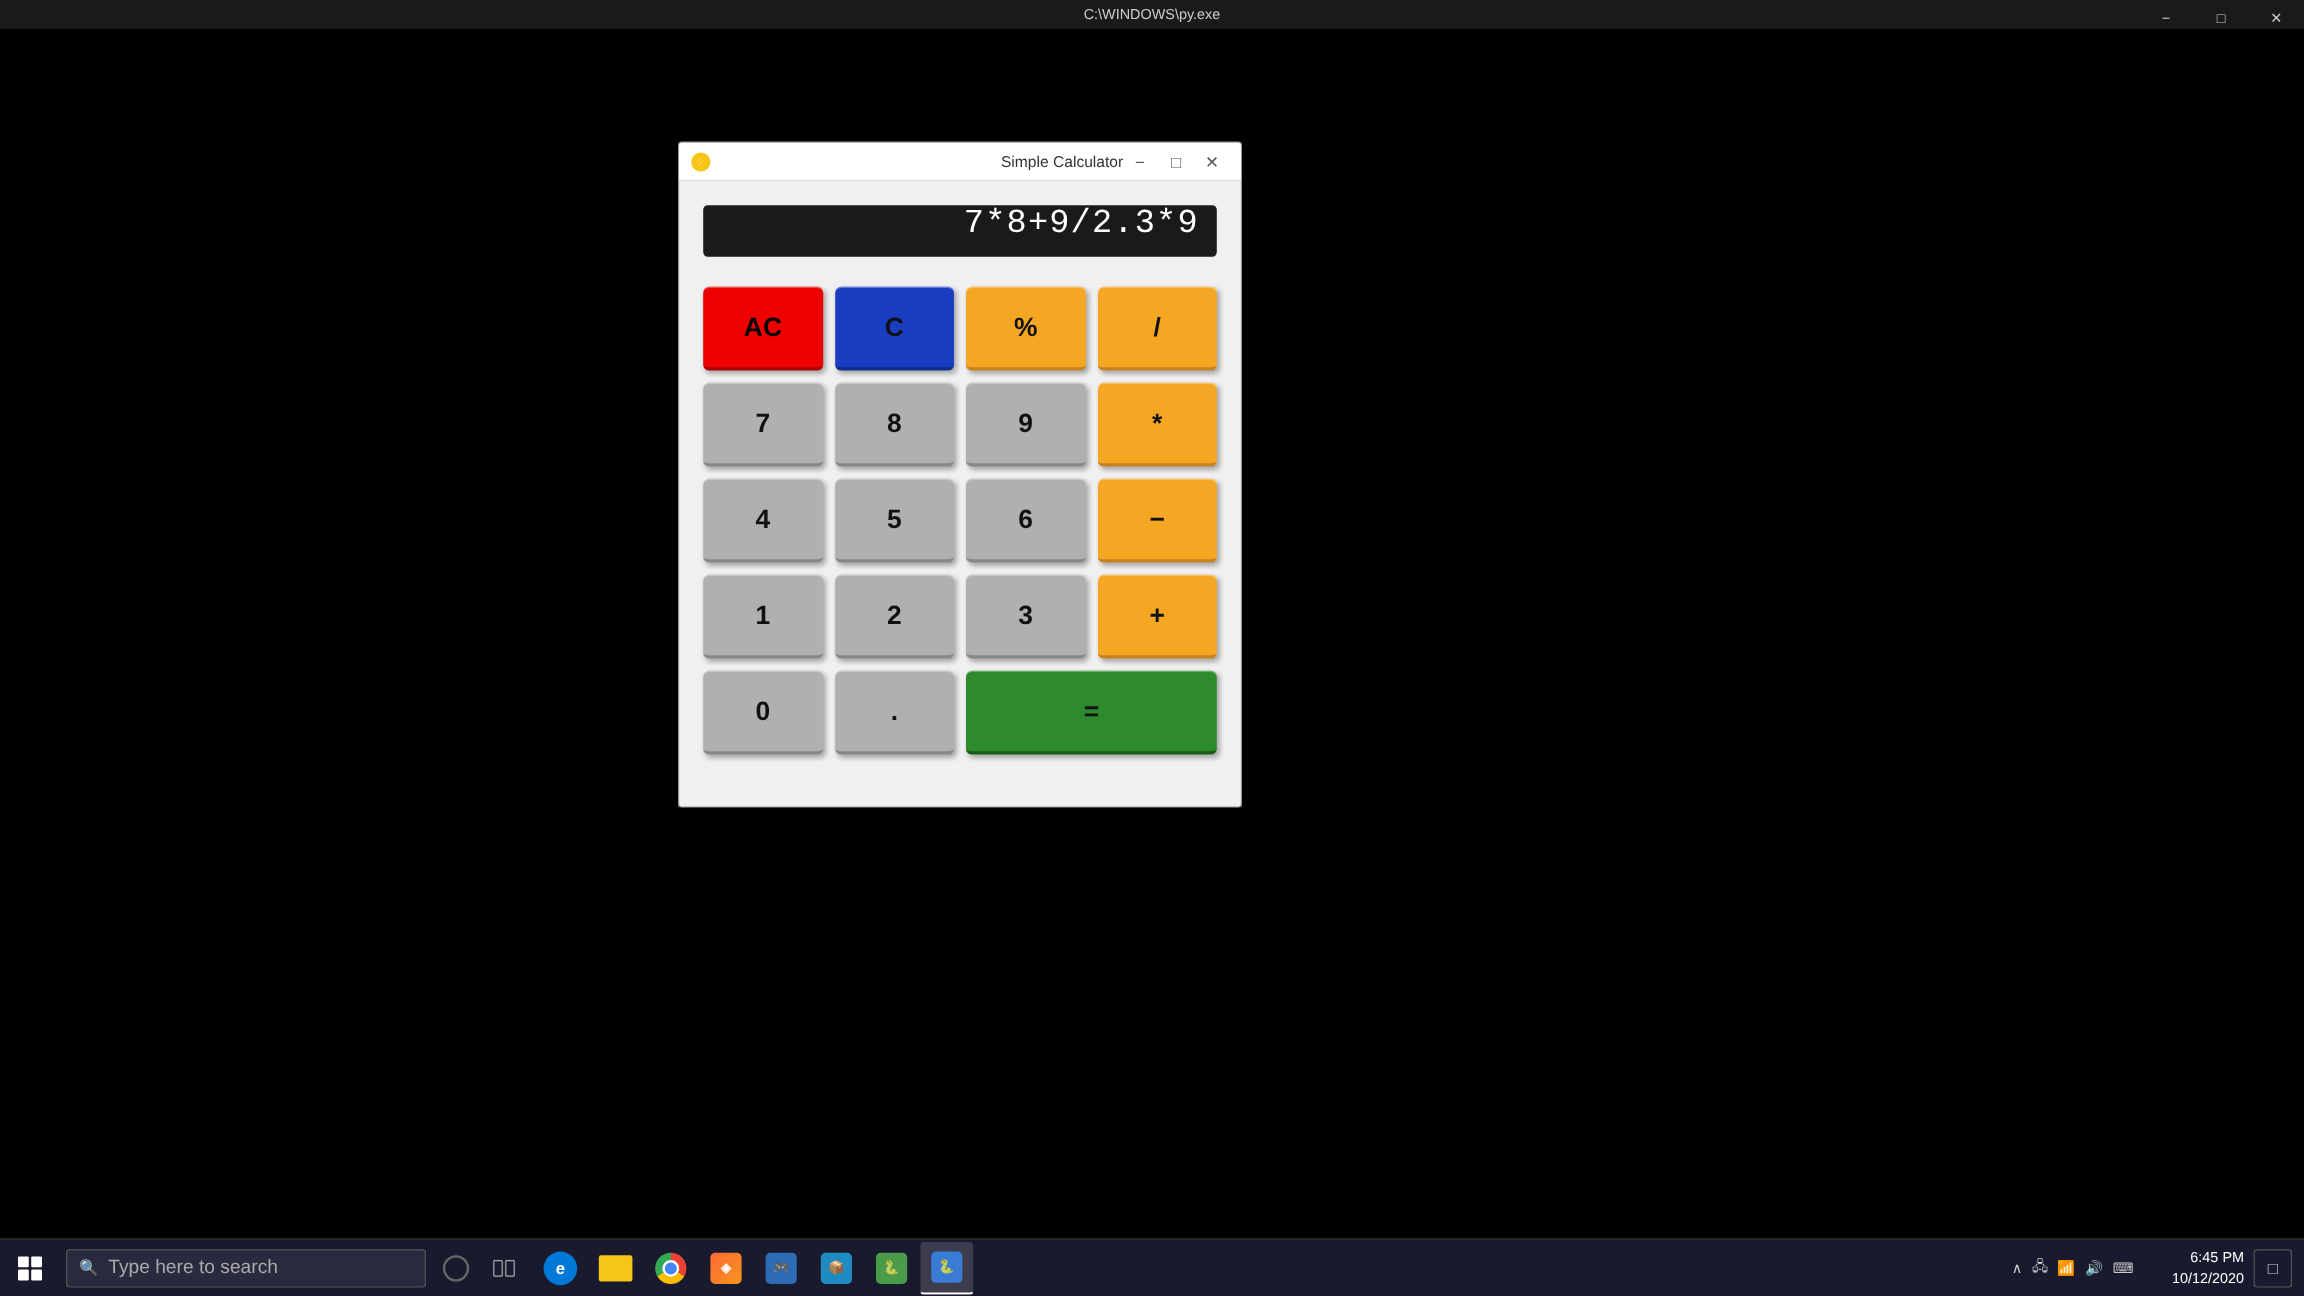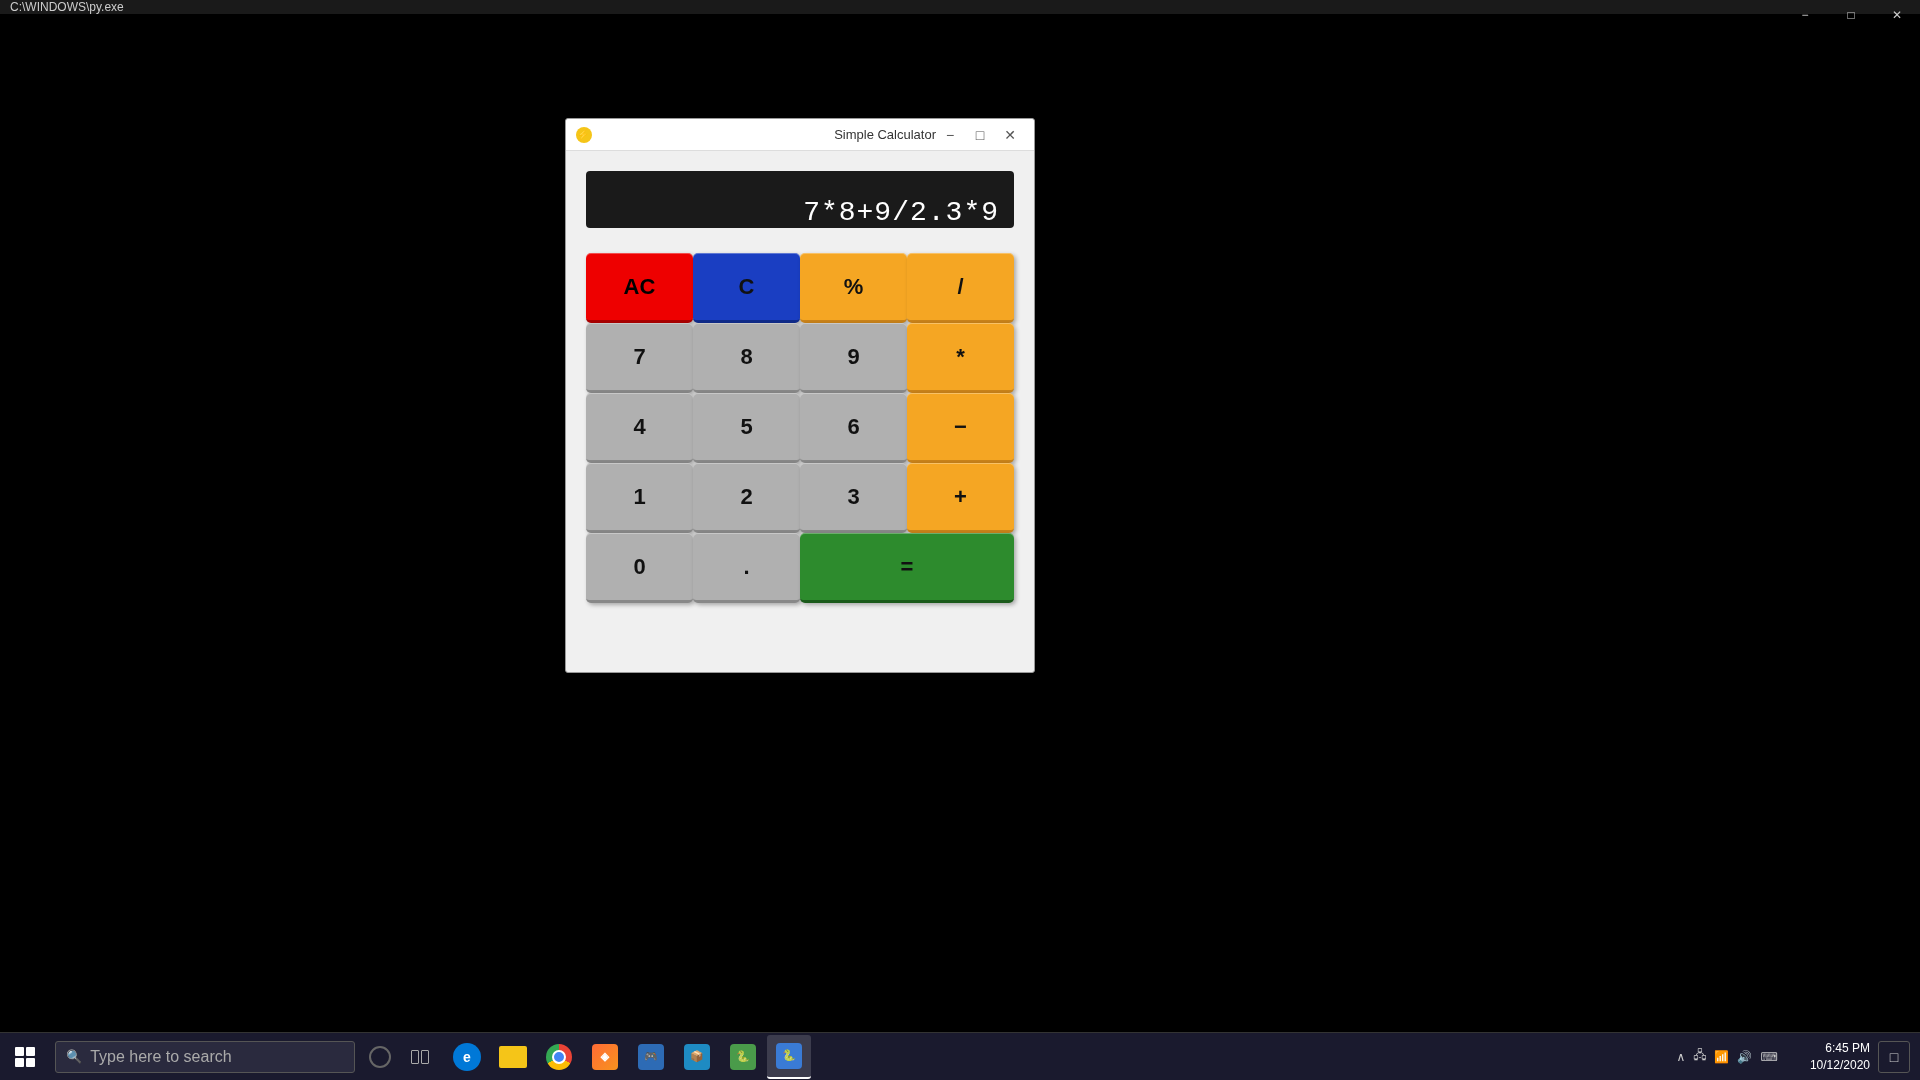--- a/index.html
+++ b/index.html
@@ -12,27 +12,28 @@
       overflow: hidden;
       position: relative;
     }
 
     
     .title-bar {
       position: absolute;
       top: 0;
       left: 0;
       width: 1920px;
-      height: 14px;
+      height: 24px;
       background: #1a1a1a;
       display: flex;
       align-items: center;
       padding: 0 10px;
       color: #ccc;
       font-size: 12px;
+      justify-content: center;
     }
 
     .title-bar-controls {
       position: absolute;
       right: 0;
       top: 0;
       display: flex;
     }
 
     .title-bar-btn {
@@ -109,39 +110,40 @@
       align-items: center;
       justify-content: center;
       border-radius: 2px;
     }
 
     
     .calc-display {
       margin: 20px 20px 15px 20px;
       background: #1a1a1a;
       border-radius: 4px;
-      height: 57px;
-      display: flex;
-      align-items: flex-end;
+      height: 43px;
+      display: flex;
+      align-items: flex-start;
       justify-content: flex-end;
       padding-right: 15px;
     }
 
     .calc-display-text {
       color: #fff;
       font-size: 28px;
       font-family: 'Courier New', monospace;
       letter-spacing: 1px;
     }
 
     
     .calc-buttons {
       padding: 10px 20px 20px 20px;
       display: grid;
       grid-template-columns: repeat(4, 1fr);
+      gap: 10px;
     }
 
     .calc-btn {
       height: 70px;
       border: none;
       border-radius: 5px;
       font-size: 22px;
       font-weight: bold;
       cursor: pointer;
       display: flex;

